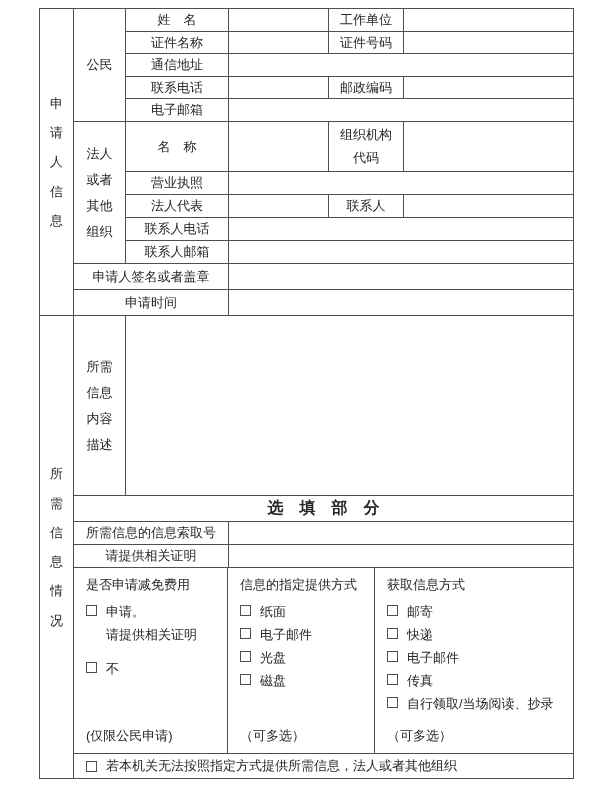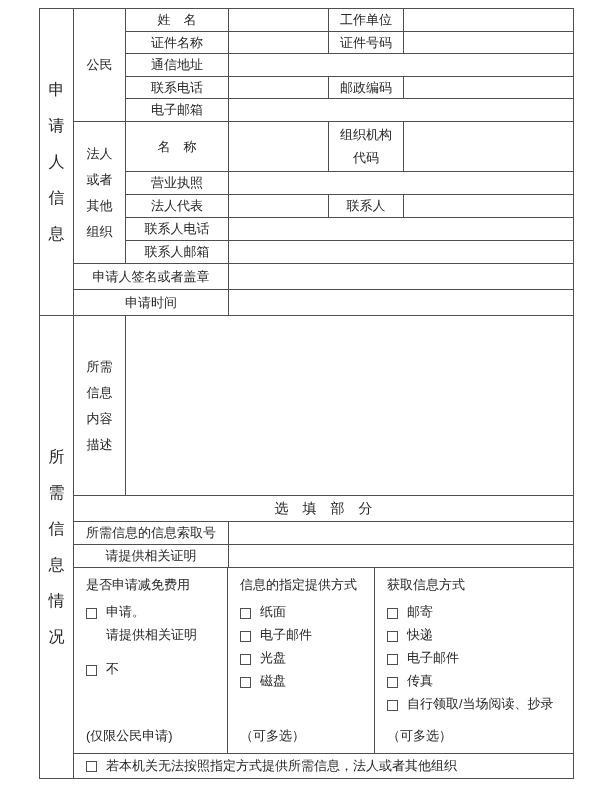--- a/index.html
+++ b/index.html
@@ -28,39 +28,39 @@
   tr.r26 td { height: 26px; }
   tr.r50 td { height: 50px; }
   tr.r180 td { height: 180px; }
   tr.r185 td { height: 185px; }
   tr.r25 td { height: 25px; }
   td.side { vertical-align: middle; }
   .vlabel {
     width: 1em; margin: 0 auto;
     line-height: 2.25;
     letter-spacing: 0;
-    font-size: 16px;
+    font-size: 13px;
     word-break: break-all;
   }
   .wrap2 { width: 2em; margin: 0 auto; line-height: 2.0; word-break: break-all; }
   .wrap4 { width: 4em; margin: 0 auto; line-height: 1.7; word-break: break-all; text-align: center; }
   td.blank { background: #fff; }
-  td.secheader { font-weight: normal; font-size: 14px; }
+  td.secheader { font-weight: bold; font-size: 16px; }
   td.nopad { padding: 0; }
   .checkcols { display: flex; width: 100%; height: 185px; text-align: left; }
   .ccol {
     display: flex; flex-direction: column;
     padding: 9px 8px 10px 12px;
     font-size: 13px;
   }
   .ccol-a { width: 154px; border-right: 1px solid #4f4f4f; }
   .ccol-b { width: 147px; border-right: 1px solid #4f4f4f; }
   .ccol-c { flex: 1; }
   .chead { margin-bottom: 13px; line-height: 15px; }
-  .opt { display: flex; align-items: flex-end; margin-bottom: 9px; line-height: 14px; }
+  .opt { display: flex; align-items: flex-start; margin-bottom: 9px; line-height: 14px; }
   .cb {
     display: inline-block; width: 11px; height: 11px;
     border: 1px solid #4f4f4f; margin-right: 9px; flex: 0 0 auto;
     background: #fff;
   }
   .optnote { padding-left: 20px; margin-bottom: 20px; line-height: 14px; }
   .cfoot { margin-top: auto; line-height: 15px; }
   .bottomnote {
     display: flex; align-items: center;
     padding-left: 12px; text-align: left; font-size: 13px;

